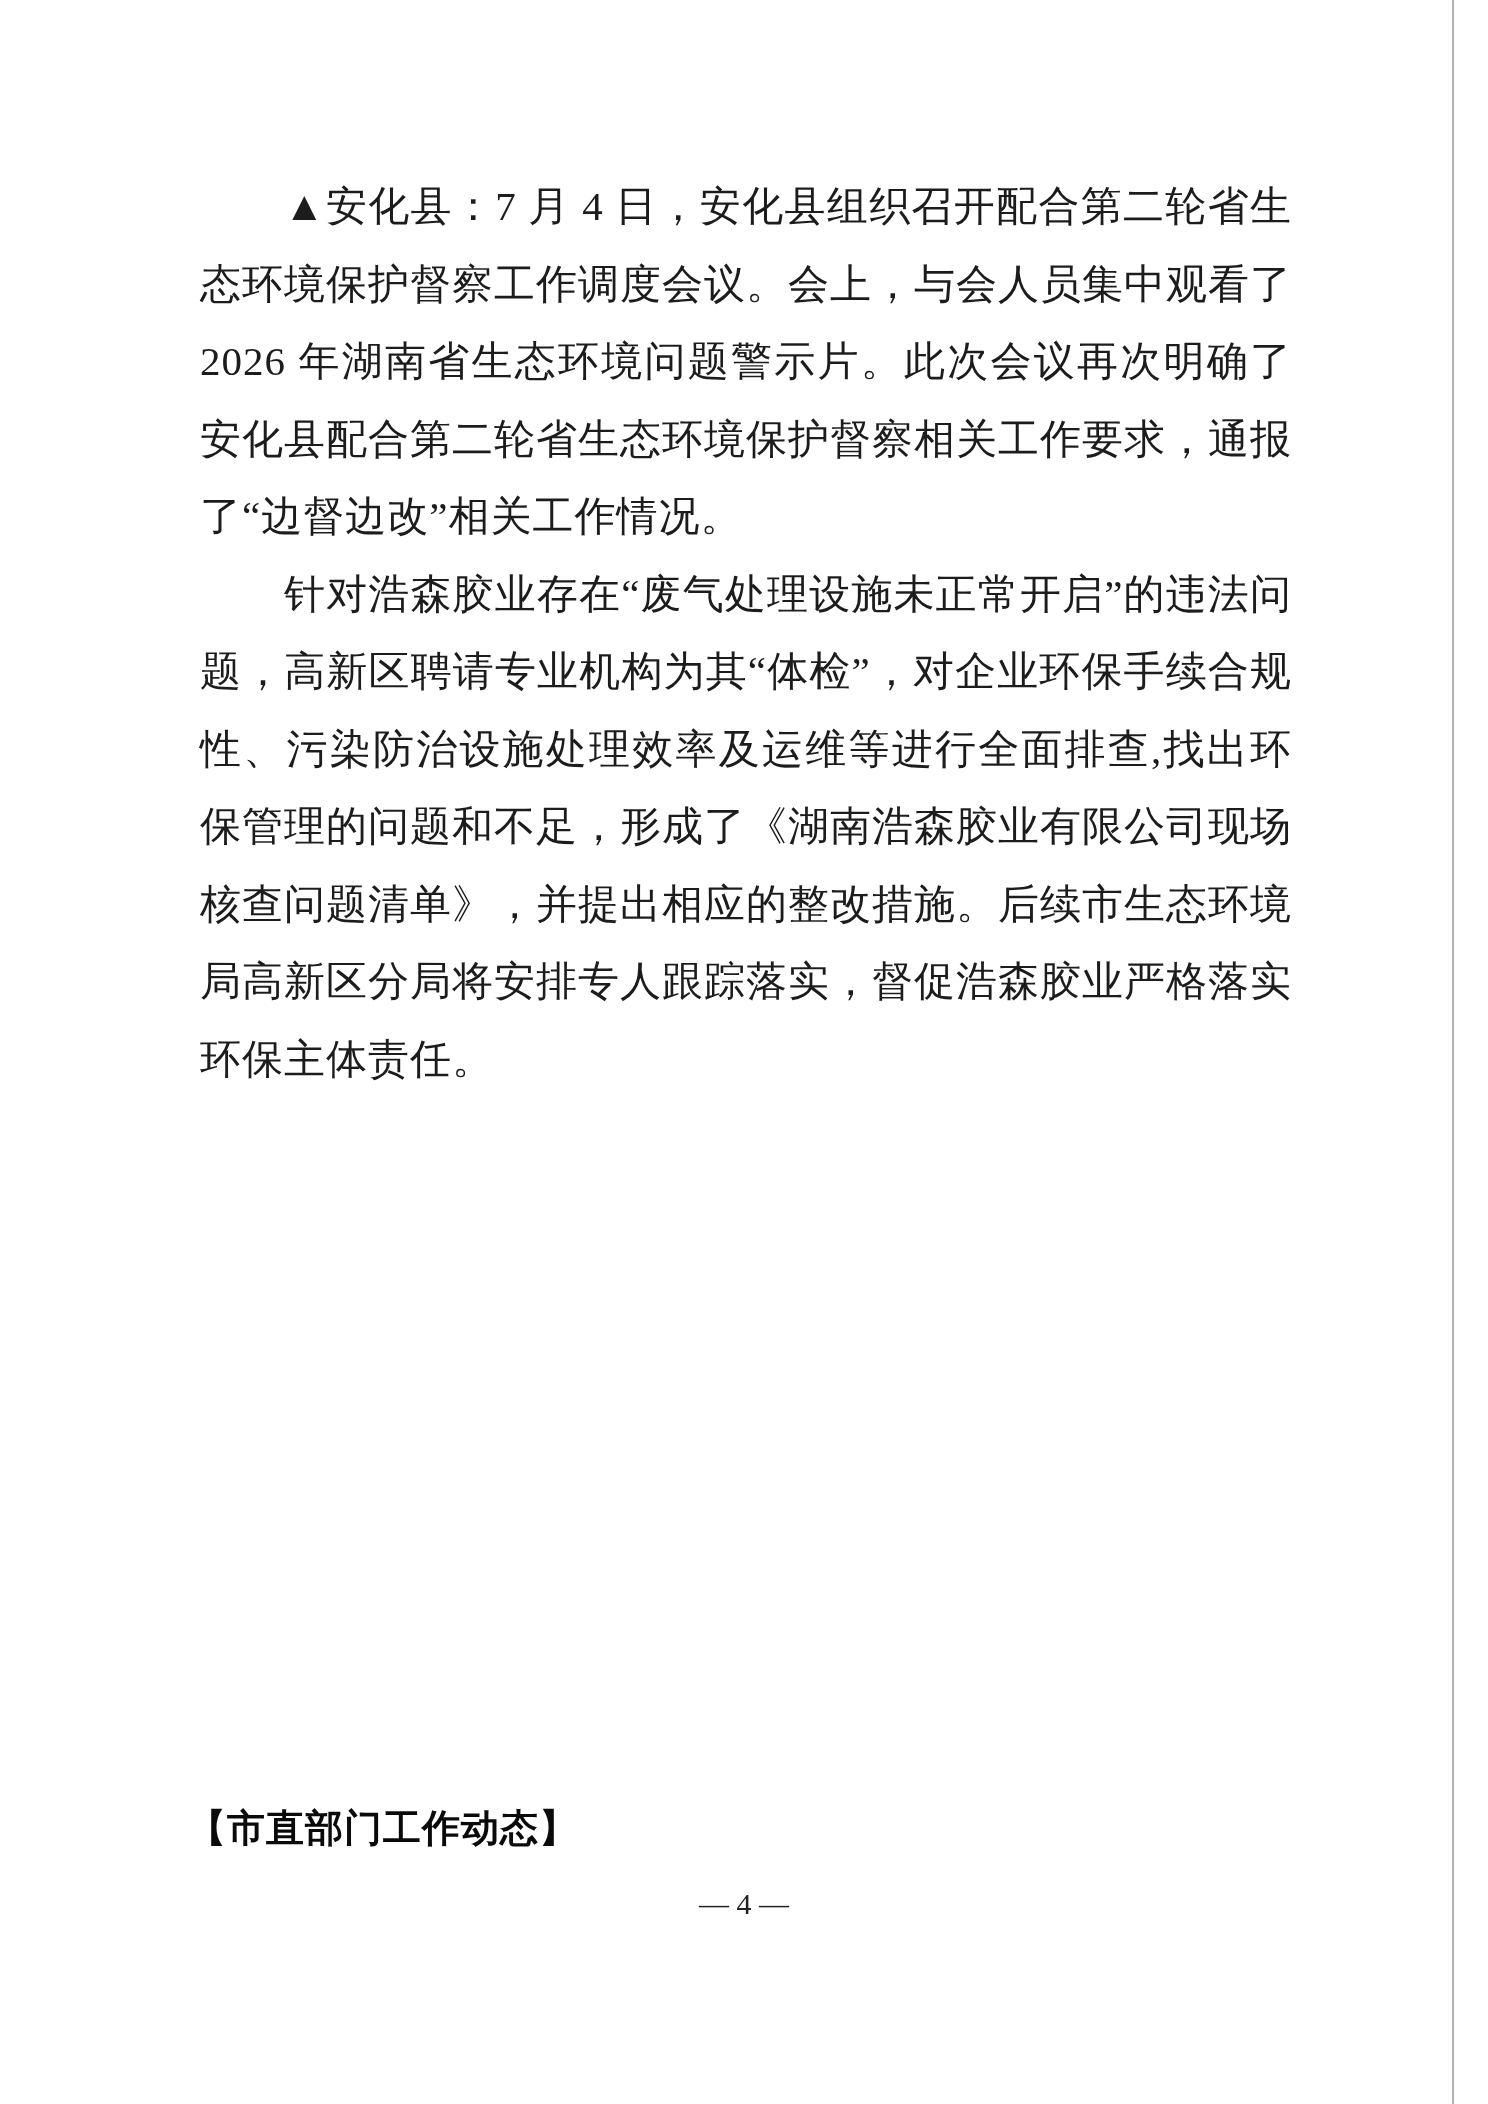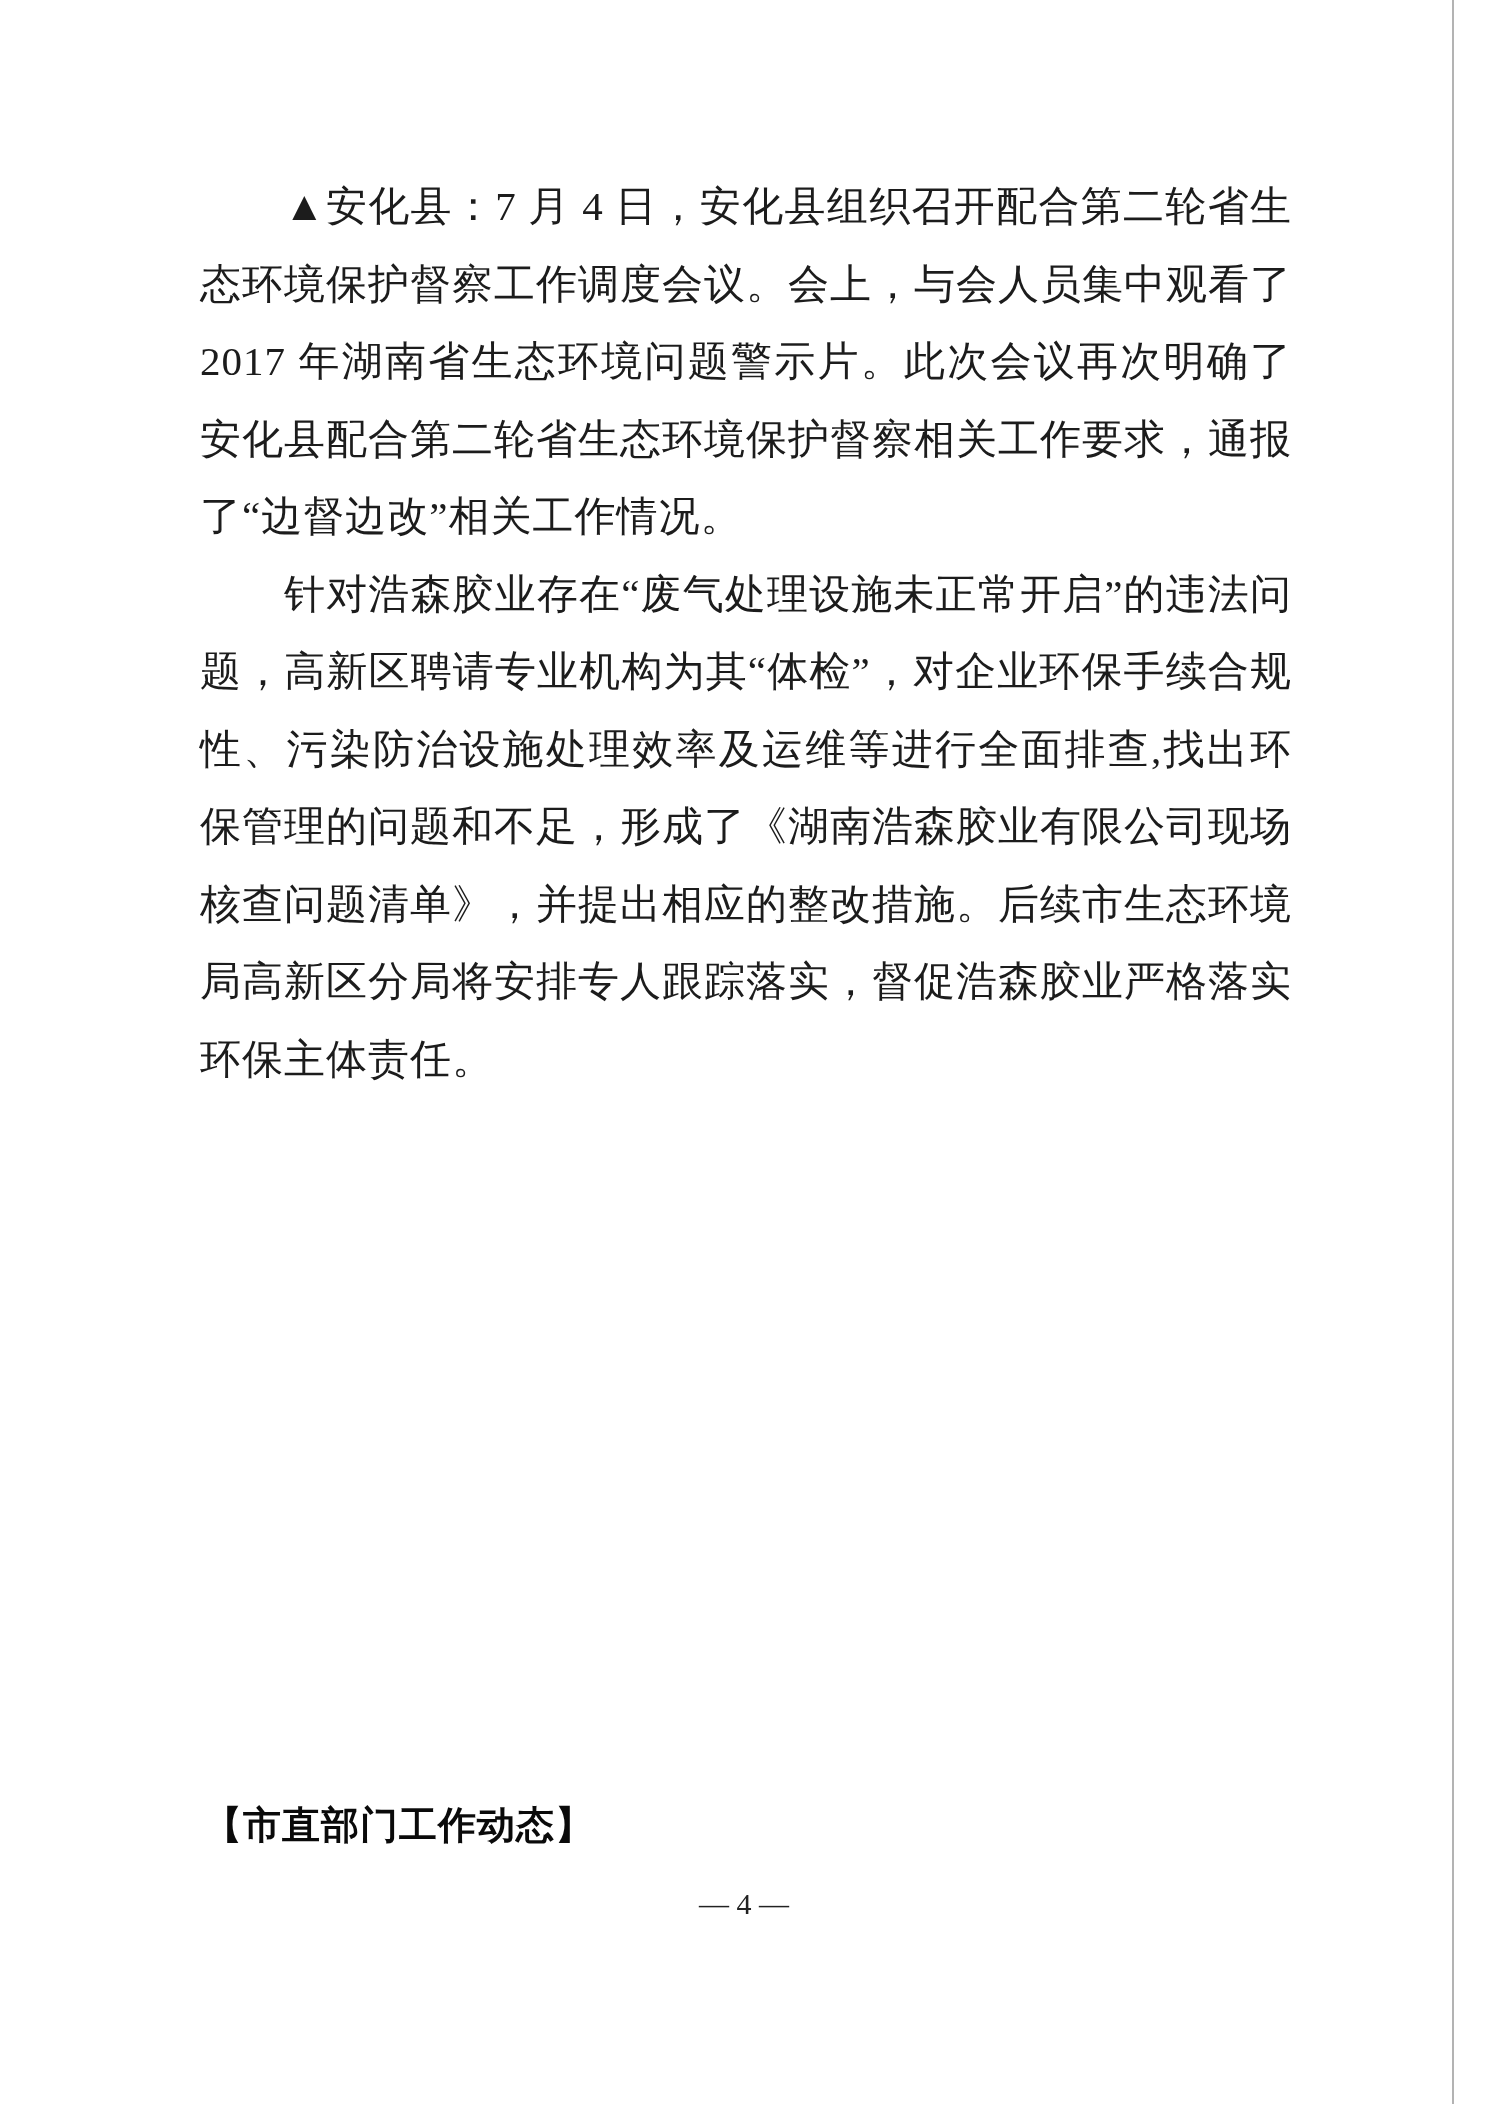--- a/index.html
+++ b/index.html
@@ -29,23 +29,23 @@
     text-justify: inter-character;
     text-indent: 84px;
     letter-spacing: 1px;
     word-break: break-all;
   }
   .para-lead {
     font-weight: normal;
   }
   .section-header {
     position: absolute;
-    left: 204px;
+    left: 188px;
     top: 1804px;
-    font-family: Liberation Mono, monospace;
+    font-family: Liberation Serif, serif;
     font-weight: bold;
     font-size: 38px;
     line-height: 48px;
     color: #0a0a0a;
     letter-spacing: 1px;
   }
   .page-footer {
     position: absolute;
     left: 0;
     right: 0;
@@ -62,21 +62,21 @@
     width: 2px;
     height: 2104px;
     background: #9a9a9a;
     opacity: 0.75;
   }
 </style>
 </head>
 <body>
 
 <div class="text-block">
-  <p class="body-para"><span class="para-lead">▲安化县：</span><span>7 月 4 日，安化县组织召开配合第二轮省生态环境保护督察工作调度会议。会上，与会人员集中观看了 2017 年湖南省生态环境问题警示片。此次会议再次明确了安化县配合第二轮省生态环境保护督察相关工作要求，通报了“边督边改”相关工作情况。</span></p>
+  <p class="body-para"><span class="para-lead">▲安化县：</span><span>7 月 4 日，安化县组织召开配合第二轮省生态环境保护督察工作调度会议。会上，与会人员集中观看了 2026 年湖南省生态环境问题警示片。此次会议再次明确了安化县配合第二轮省生态环境保护督察相关工作要求，通报了“边督边改”相关工作情况。</span></p>
 
 
 
   <p class="body-para"><span class="para-lead"></span><span>针对浩森胶业存在“废气处理设施未正常开启”的违法问题，高新区聘请专业机构为其“体检”，对企业环保手续合规性、污染防治设施处理效率及运维等进行全面排查,找出环保管理的问题和不足，形成了《湖南浩森胶业有限公司现场核查问题清单》，并提出相应的整改措施。后续市生态环境局高新区分局将安排专人跟踪落实，督促浩森胶业严格落实环保主体责任。</span></p>
 </div>
 
 <div class="section-header">【市直部门工作动态】</div>
 
 <div class="page-footer">— 4 —</div>
 

